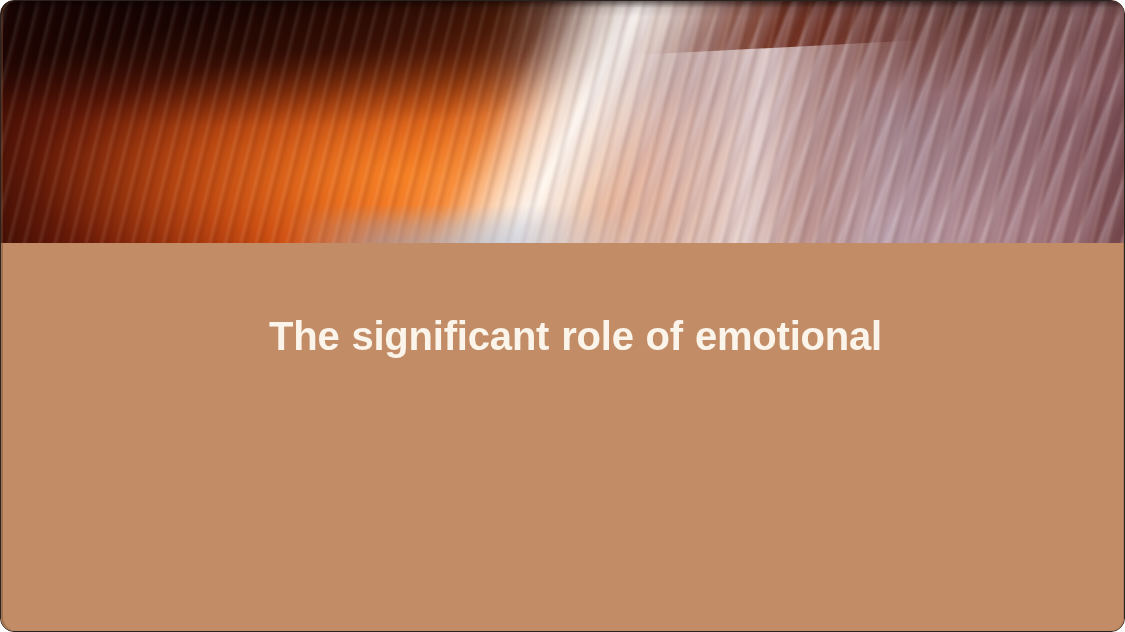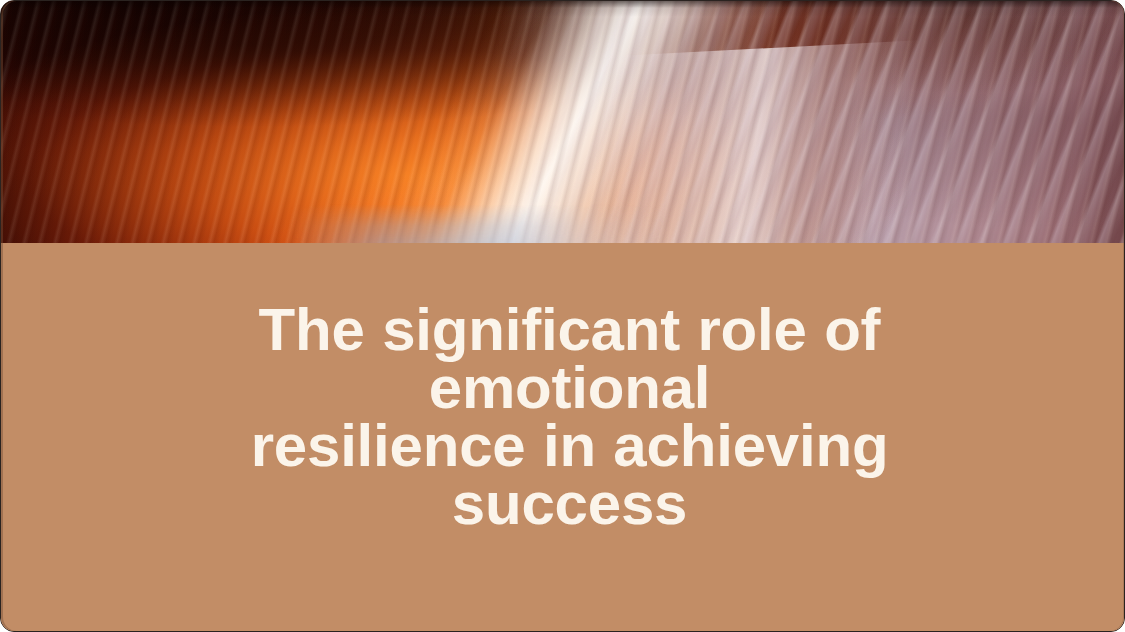--- a/index.html
+++ b/index.html
@@ -173,26 +173,26 @@
     height: 390px;
     background: #c28d66;
   }
 
   .title {
     position: absolute;
     left: 50%;
     top: 52px;
     transform: translateX(-50%);
     width: 820px;
-    margin: 6px;
+    margin: 12px;
     text-align: center;
     color: #fbf4ea;
     font-family: "Liberation Sans", sans-serif;
     font-weight: bold;
-    font-size: 60px;
+    font-size: 40px;
     line-height: 58px;
     letter-spacing: -0.2px;
     word-spacing: 1px;
   }
 
   
   .edge {
     position: absolute;
     inset: 0;
     pointer-events: none;
@@ -216,18 +216,17 @@
     <div class="hero-layer l-ribbon2"></div>
     <div class="hero-layer l-lav"></div>
     <div class="hero-layer l-grain"></div>
     <div class="hero-layer l-cool"></div>
     <div class="hero-layer l-vig"></div>
   </div>
 
   <div class="title-area">
     <h1 class="title">
       <span>The significant role of emotional</span><br>
-      <span>resilience in achieving success</span>
     </h1>
   </div>
 
   <div class="edge"></div>
 </div>
 
 </body></html>

